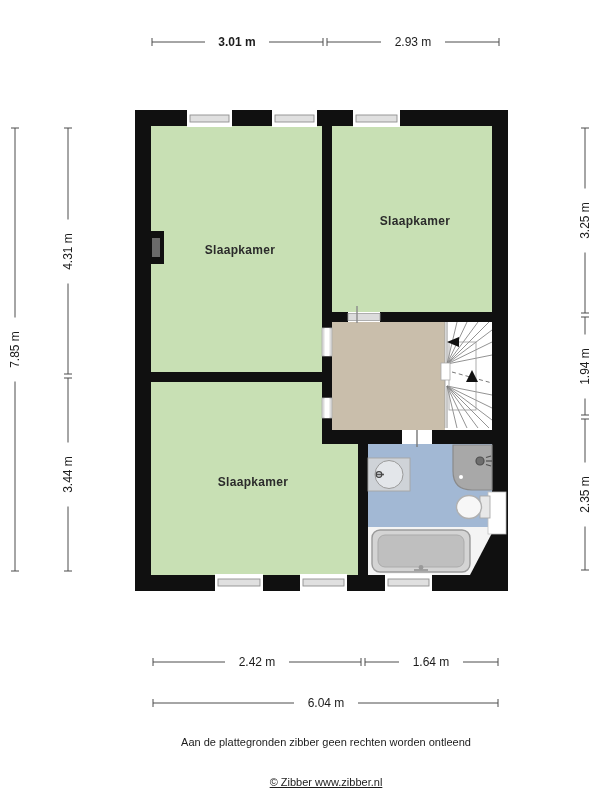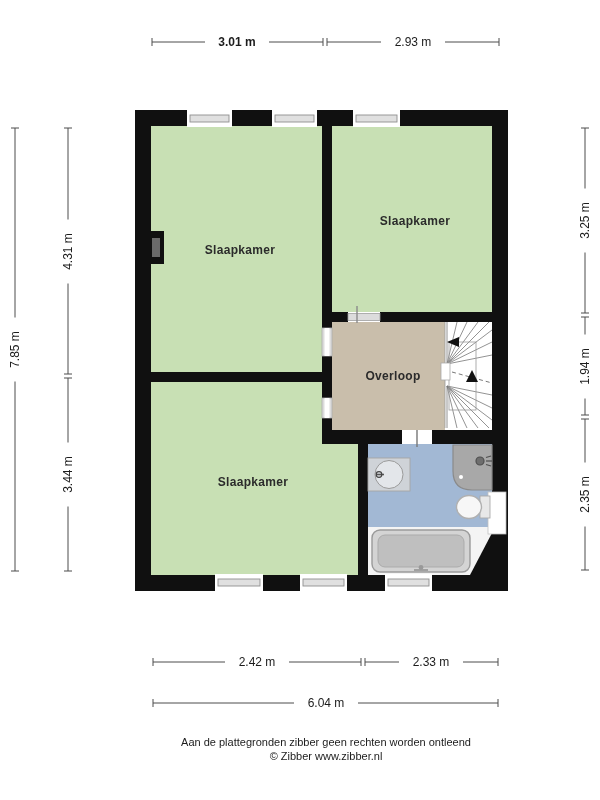--- a/index.html
+++ b/index.html
@@ -186,32 +186,31 @@
 
     <line x1="153" y1="703" x2="498" y2="703"></line>
     <line x1="153" y1="699" x2="153" y2="707"></line>
         <line x1="498" y1="699" x2="498" y2="707"></line>
   </g>
 </svg>
 
   <div class="room-label" style="left:240px;top:242px;">Slaapkamer</div>
   <div class="room-label" style="left:415px;top:213px;">Slaapkamer</div>
   <div class="room-label" style="left:253px;top:474px;">Slaapkamer</div>
-  <div class="room-label" style="left:393px;top:368px;">Overloop</div>
 
   <div class="dim" style="left:237px;top:35px;font-weight:bold;">3.01 m</div>
   <div class="dim" style="left:413px;top:35px;">2.93 m</div>
 
   <div class="dim v" style="left:15px;top:342px;">7.85 m</div>
   <div class="dim v" style="left:68px;top:244px;">4.31 m</div>
   <div class="dim v" style="left:68px;top:467px;">3.44 m</div>
 
   <div class="dim v" style="left:585px;top:213px;">3.25 m</div>
   <div class="dim v" style="left:585px;top:359px;">1.94 m</div>
   <div class="dim v" style="left:585px;top:487px;">2.35 m</div>
 
   <div class="dim" style="left:257px;top:655px;">2.42 m</div>
-  <div class="dim" style="left:431px;top:655px;">2.33 m</div>
+  <div class="dim" style="left:431px;top:655px;">1.64 m</div>
   <div class="dim" style="left:326px;top:696px;">6.04 m</div>
 
   <div class="footer" style="top:735px;">Aan de plattegronden zibber geen rechten worden ontleend</div>
-  <div class="footer" style="top:749px;">© Zibber www.zibber.nl</div>
+  <div class="footer" style="top:775px;text-decoration:underline;">© Zibber www.zibber.nl</div>
 </div>
 
 </body></html>

